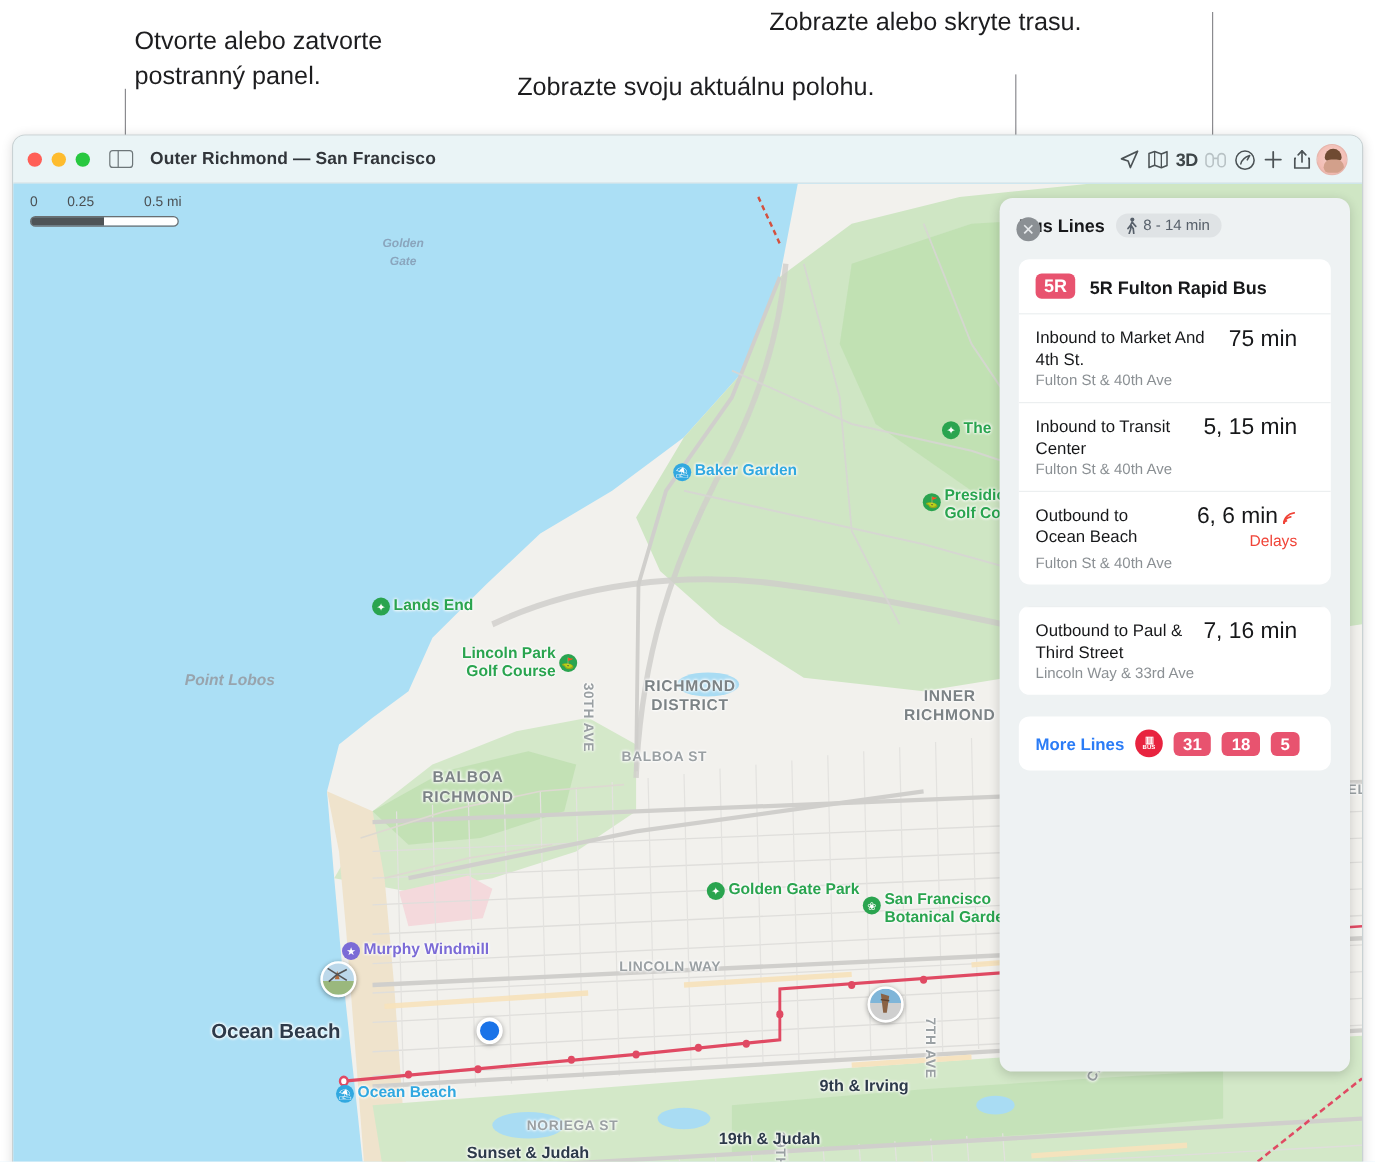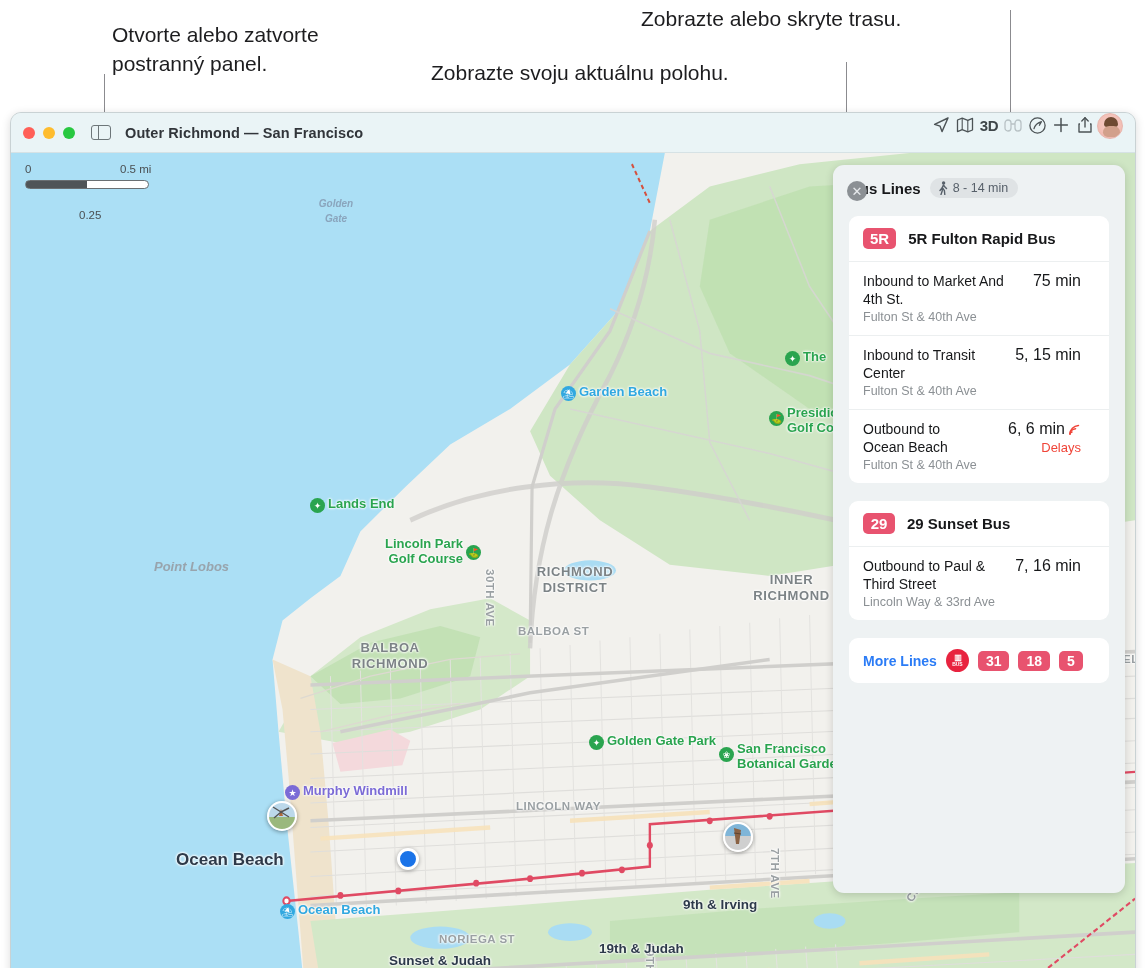--- a/index.html
+++ b/index.html
@@ -66,21 +66,21 @@
   }
   #win-title {
     font-size: 14.5px;
     font-weight: bold;
     color: #31353a;
     letter-spacing: .1px;
   }
   #toolbar-right {
     position: absolute;
     right: 12px; top: 0; height: 40px;
-    display: flex; align-items: flex-start; 
+    display: flex; align-items: center; 
   }
   .tb-ico {
     width: 24px; height: 24px;
     display:flex; align-items:center; justify-content:center;
     cursor:pointer;
     color:#4c5356;
   }
   .tb-ico.dim { color:#b8c2c5; }
   .tb-ico svg { display:block; }
   .tb-3d { font-size:15px; font-weight:bold; color:#3e4649; letter-spacing:-.3px;}
@@ -242,39 +242,39 @@
     font-size:12.5px; color:#57606a;
   }
 
   .card {
     margin:18px 16px 0 16px;
     background:#fff;
     border-radius:9px;
     overflow:hidden;
   }
   .card-head {
-    display:flex; align-items:center; gap:12px;
+    display:flex; align-items:flex-end; gap:12px;
     padding:12px 24px 12px 14px;
   }
   .line-badge {
     background:#e8536f; color:#fff;
     border-radius:5px;
     padding:2px 7px;
     font-size:15px; font-weight:bold;
     min-width:32px; text-align:center;
   }
   .line-name { font-size:15px; font-weight:bold; color:#17181a; }
   .dep {
     border-top:1px solid #eceff0;
     padding:10px 28px 11px 14px;
   }
   .dep-top { display:flex; justify-content:space-between; align-items:flex-start; gap:6px; }
   .dep-dest { font-size:14px; color:#17181a; line-height:18px; flex:1; }
   .dep-right { text-align:right; flex-shrink:0; }
-  .dep-time { font-size:16px; color:#17181a; white-space:nowrap; display:flex; align-items:center; gap:3px; justify-content:flex-end;}
+  .dep-time { font-size:19px; color:#17181a; white-space:nowrap; display:flex; align-items:center; gap:3px; justify-content:flex-end;}
   .dep-delay { font-size:13px; color:#f04438; }
   .dep-stop { font-size:12.5px; color:#8b9094; margin-top:2px; }
 
   .more-card {
     margin:18px 16px 0 16px;
     background:#fff; border-radius:9px;
     display:flex; align-items:center; gap:9px;
     padding:11px 12px 11px 14px;
   }
   .more-link { font-size:14px; font-weight:bold; color:#2b7cf6; cursor:pointer; }
@@ -523,40 +523,40 @@
             <circle cx="900" cy="586" r="3"></circle>
         </g>
         <path d="M880 840 L1000 760 L1126 670" fill="none" stroke="#e04a63" stroke-width="2" stroke-dasharray="5 3"></path>
         <path d="M1060 560 L1126 556" fill="none" stroke="#e04a63" stroke-width="2"></path>
         <path d="M622 10 L640 45" fill="none" stroke="#d4513f" stroke-width="2" stroke-dasharray="4 3"></path>
       </svg>
 
       <div id="scalebar">
         <div id="scale-nums">
           <span style="left:0px;">0</span>
-          <span style="left:54px;margin-top:46px;">0.25</span>
+          <span style="left:31px;">0.25</span>
           <span style="left:95px;">0.5 mi</span>
         </div>
         <div id="scale-bar-graphic"></div>
       </div>
 
       <div class="mlabel water" style="left:290px; top:43px; width:70px;">Golden
 Gate</div>
 
       <div class="mlabel point-lobos" style="left:143px; top:406px;">Point Lobos</div>
 
       <span class="pin green" style="left:299px; top:345px;">✦</span>
       <div class="mlabel poi-green" style="left:317px; top:343px;">Lands End</div>
 
       <div class="mlabel poi-green" style="left:352px; top:383px; text-align:right; width:100px;">Lincoln Park
 Golf Course</div>
       <span class="pin green" style="left:455px; top:392px;">⛳</span>
 
       <span class="pin blue" style="left:550px; top:233px;">⛱</span>
-      <div class="mlabel poi-blue" style="left:568px; top:231px;">Garden Beach</div>
+      <div class="mlabel poi-blue" style="left:568px; top:231px;">Baker Garden</div>
 
       <span class="pin green" style="left:774px; top:198px;">✦</span>
       <div class="mlabel poi-green" style="left:792px; top:196px;">The</div>
 
       <span class="pin green" style="left:758px; top:258px;">⛳</span>
       <div class="mlabel poi-green" style="left:776px; top:252px;">Presidio
 Golf Cou</div>
 
       <div class="mlabel hood" style="left:509px; top:411px; width:110px;">RICHMOND
 DISTRICT</div>
@@ -691,24 +691,20 @@
                     </svg>
                 </span>
                 <span class="dep-delay">Delays</span>
               </span>
             </div>
             <div class="dep-stop">Fulton St &amp; 40th Ave</div>
           </div>
         </div>
 
         <div class="card">
-          <div class="card-head">
-            <span class="line-badge">29</span>
-            <span class="line-name">29 Sunset Bus</span>
-          </div>
           <div class="dep">
             <div class="dep-top">
               <span class="dep-dest" style="max-width:150px;">Outbound to Paul &amp; Third Street</span>
               <span class="dep-right">
                 <span class="dep-time">7, 16 min</span>
               </span>
             </div>
             <div class="dep-stop">Lincoln Way &amp; 33rd Ave</div>
           </div>
         </div>

